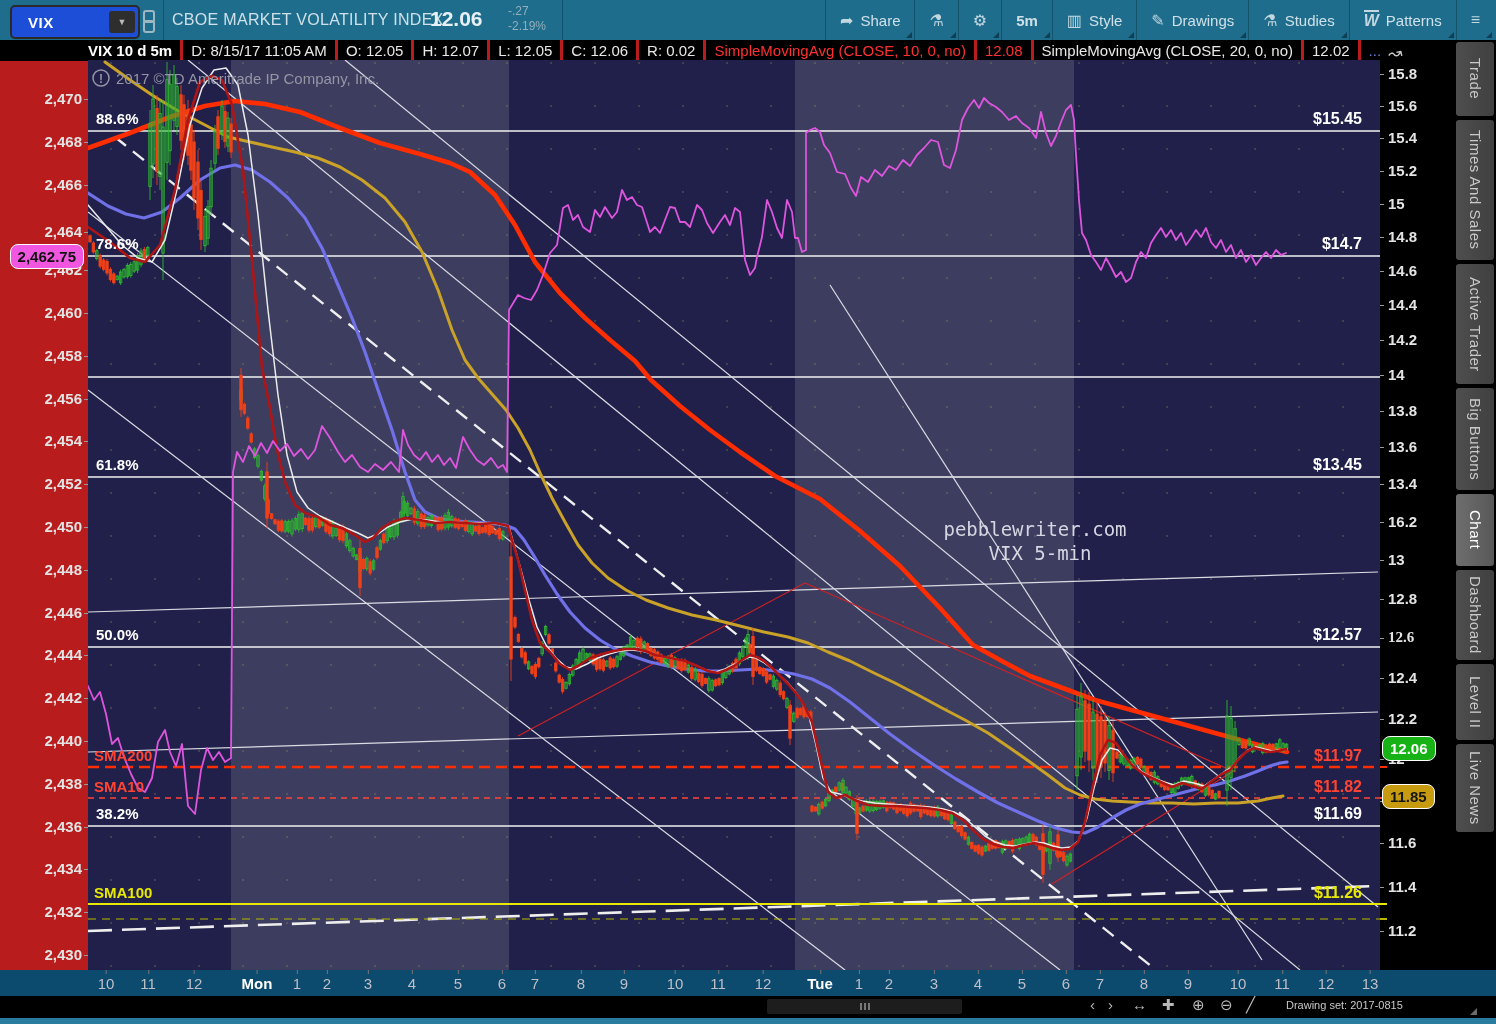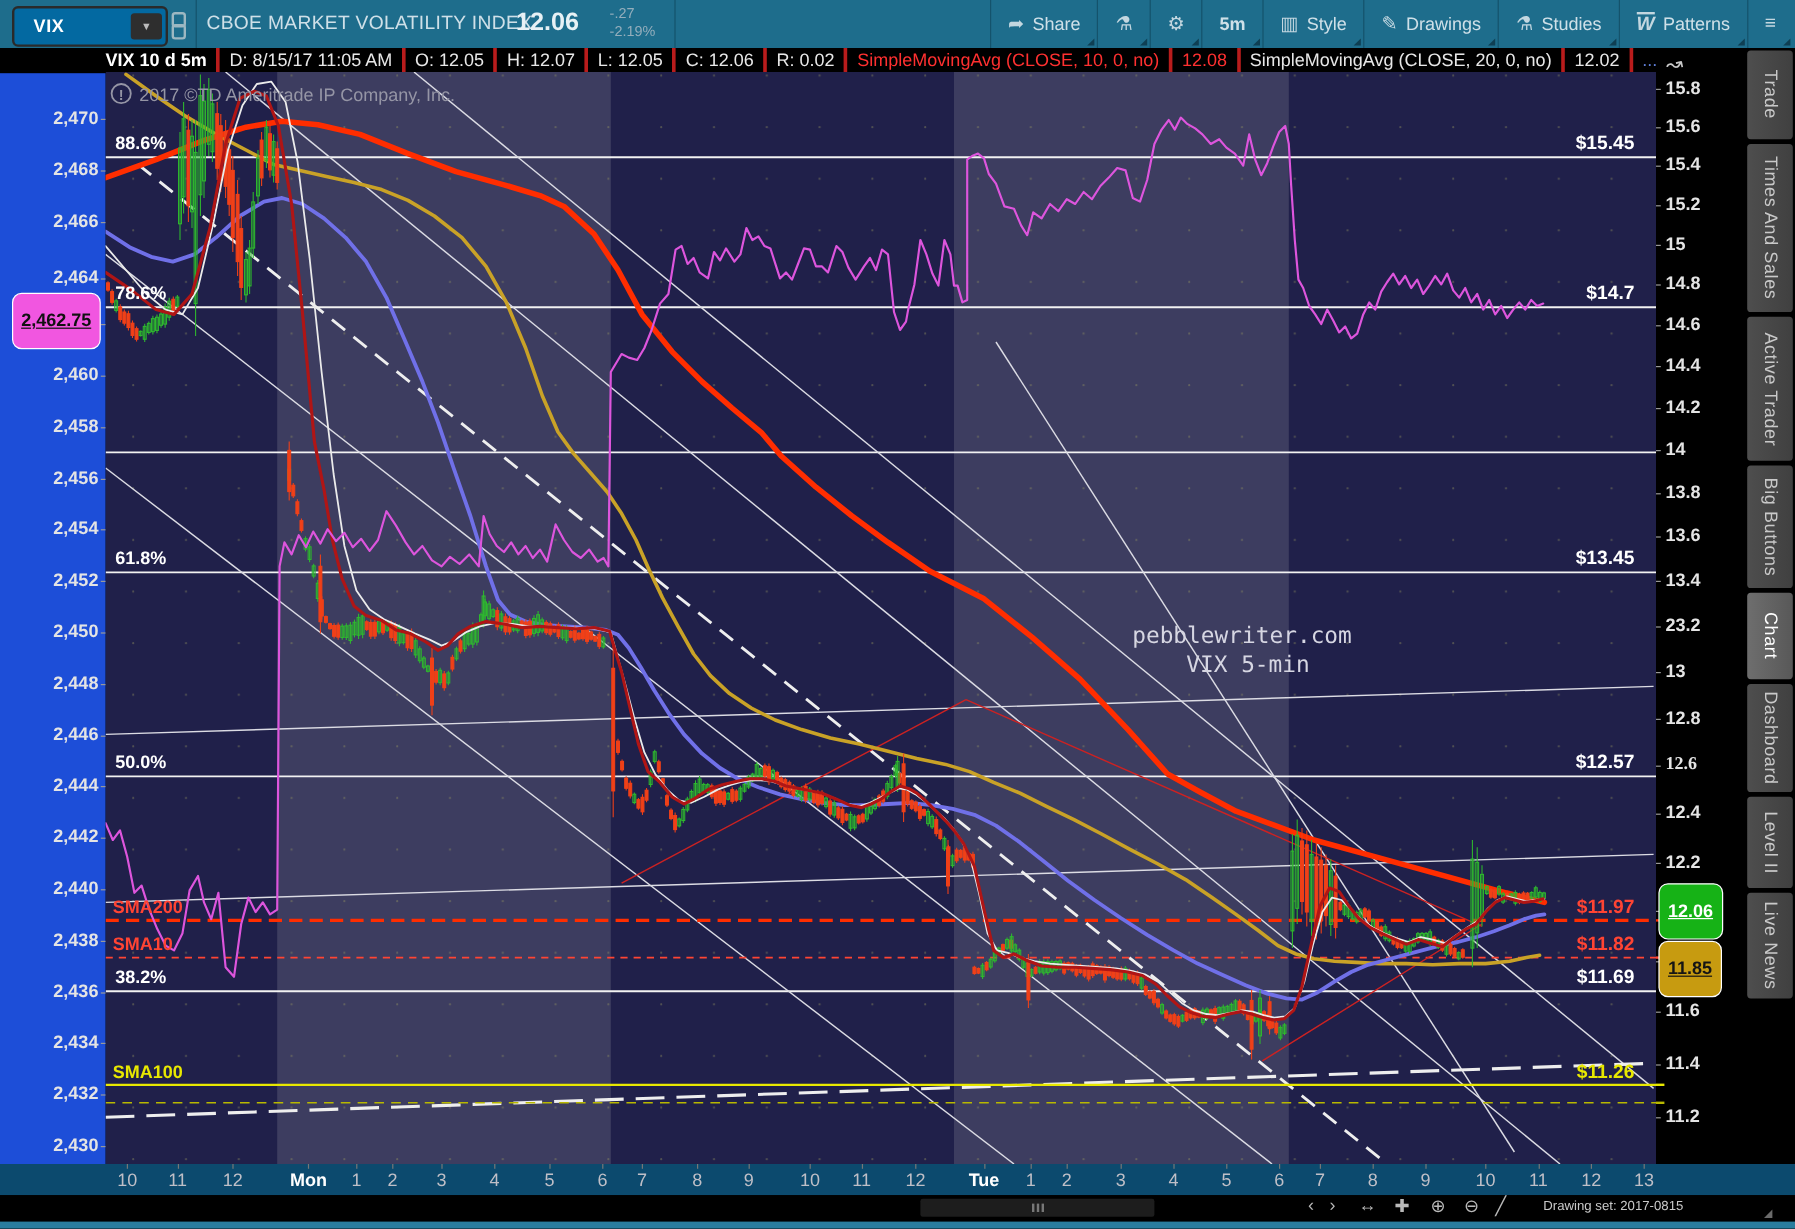--- a/index.html
+++ b/index.html
@@ -1,21 +1,21 @@
 <!DOCTYPE html>
 <html><head>
 <meta charset="utf-8">
 <style>
   html,body{margin:0;padding:0;background:#000;width:1496px;height:1024px;overflow:hidden;
     font-family:"Liberation Sans",sans-serif;-webkit-font-smoothing:antialiased;}
   .app{position:relative;width:1496px;height:1024px;background:#000;}
 
   
   .toolbar{position:absolute;left:0;top:0;width:1496px;height:40px;background:#1e6d8c;display:flex;align-items:center;}
-  .symbol-box{position:absolute;left:10px;top:5px;width:126px;height:30px;background:#0369a1;border:2px solid #2a2a2a;border-radius:5px;display:flex;align-items:center;}
+  .symbol-box{position:absolute;left:10px;top:5px;width:126px;height:30px;background:#1d4ed8;border:2px solid #2a2a2a;border-radius:5px;display:flex;align-items:center;}
   .symbol-input{color:#fff;font-size:15px;font-weight:bold;padding-left:16px;flex:1;letter-spacing:.5px;}
   .symbol-drop{width:26px;height:22px;margin-right:3px;background:#2e2e2e;border-radius:3px;color:#bbb;font-size:9px;display:flex;align-items:center;justify-content:center;}
   .link-icon{position:absolute;left:143px;top:10px;width:10px;height:20px;}
   .link-icon span{display:block;width:8px;height:9px;border:2px solid #9db8c2;border-radius:3px;}
   .link-icon span+span{margin-top:-3px;}
   .tb-div{position:absolute;top:0;width:1px;height:40px;background:#14536c;}
   .tb-title{position:absolute;left:172px;top:11px;color:#cfe0e8;font-size:16px;letter-spacing:.3px;}
   .tb-last{position:absolute;left:430px;top:7px;color:#e7f1f5;font-size:21px;font-weight:bold;}
   .tb-chg{position:absolute;left:508px;top:4px;color:#94aebc;font-size:12px;line-height:15px;}
   .tb-right{position:absolute;right:2px;top:0;height:40px;display:flex;align-items:stretch;}
@@ -25,32 +25,32 @@
   .w-icon{font-weight:bold;font-style:italic;border-top:2px solid #c3d7e0;padding-top:0px;font-size:13px;}
 
   
   .status{position:absolute;left:0;top:40px;width:1496px;height:21px;background:#000;display:flex;align-items:center;font-size:15px;color:#e8e8e8;}
   .st-cell{padding:0 8px;border-right:3px solid #b91c1c;height:21px;display:flex;align-items:center;white-space:nowrap;}
   .st-bold{font-weight:bold;color:#fff;}
   .st-red{color:#ff3030;}
   .st-blue{color:#5f7fd8;}
 
   
-  .gutter-left{position:absolute;left:0;top:61px;width:88px;height:909px;background:#1d4ed8;}
+  .gutter-left{position:absolute;left:0;top:61px;width:88px;height:909px;background:#b91c1c;}
   .gutter-right{position:absolute;left:1380px;top:40px;width:72px;height:930px;background:#000;}
   .ax-label{position:absolute;color:#e4e4e4;font-size:15px;font-weight:bold;white-space:nowrap;}
   .ax-label.l{right:6px;}
   .ax-label.l::after{content:"";position:absolute;right:-6px;top:9px;width:4px;height:1px;background:#999;}
   .ax-label.r{left:8px;}
   .ax-label.r::before{content:"";position:absolute;left:-8px;top:9px;width:4px;height:1px;background:#999;}
   .mini-tick{position:absolute;width:7px;height:2px;}
   .fit-icon{position:absolute;left:8px;top:3px;color:#c9c9c9;font-size:17px;transform:rotate(-12deg);}
 
   
-  .badge{position:absolute;font-size:15px;font-weight:bold;border-radius:8px;padding:14px 7px;border:1.5px solid #fff;white-space:nowrap;text-decoration:underline;}
+  .badge{position:absolute;font-size:15px;font-weight:bold;border-radius:8px;padding:3px 7px;border:1.5px solid #fff;white-space:nowrap;}
   .badge.pink{background:#f156e0;color:#111;right:4px;}
   .badge.green{background:#16b216;color:#fff;left:2px;}
   .badge.gold{background:#c79b10;color:#151515;left:2px;}
 
   
   .tabstrip{position:absolute;left:1452px;top:42px;width:44px;height:940px;background:#000;}
   .vtab{position:absolute;left:4px;width:38px;background:linear-gradient(90deg,#4e4e4e,#404040);border-radius:3px;color:#c9c9c9;
     writing-mode:vertical-rl;display:flex;align-items:center;justify-content:center;font-size:15px;letter-spacing:.5px;}
   .vtab.active{background:linear-gradient(90deg,#6e6e6e,#585858);color:#fff;}
 
@@ -971,21 +971,21 @@
       <span class="ax-label r" style="top: 122px;">15.2</span>
       <span class="ax-label r" style="top: 155px;">15</span>
       <span class="ax-label r" style="top: 188px;">14.8</span>
       <span class="ax-label r" style="top: 222px;">14.6</span>
       <span class="ax-label r" style="top: 256px;">14.4</span>
       <span class="ax-label r" style="top: 291px;">14.2</span>
       <span class="ax-label r" style="top: 326px;">14</span>
       <span class="ax-label r" style="top: 362px;">13.8</span>
       <span class="ax-label r" style="top: 398px;">13.6</span>
       <span class="ax-label r" style="top: 435px;">13.4</span>
-      <span class="ax-label r" style="top: 473px;">23.2</span>
+      <span class="ax-label r" style="top: 473px;">16.2</span>
       <span class="ax-label r" style="top: 511px;">13</span>
       <span class="ax-label r" style="top: 550px;">12.8</span>
       <span class="ax-label r" style="top: 589px; font-family: Liberation Serif, serif;">12.6</span>
       <span class="ax-label r" style="top: 629px;">12.4</span>
       <span class="ax-label r" style="top: 670px;">12.2</span>
       <span class="ax-label r" style="top: 710px;">12</span>
       <span class="ax-label r" style="top: 752px;">11.8</span>
       <span class="ax-label r" style="top: 794px;">11.6</span>
       <span class="ax-label r" style="top: 838px;">11.4</span>
       <span class="ax-label r" style="top: 882px;">11.2</span>

